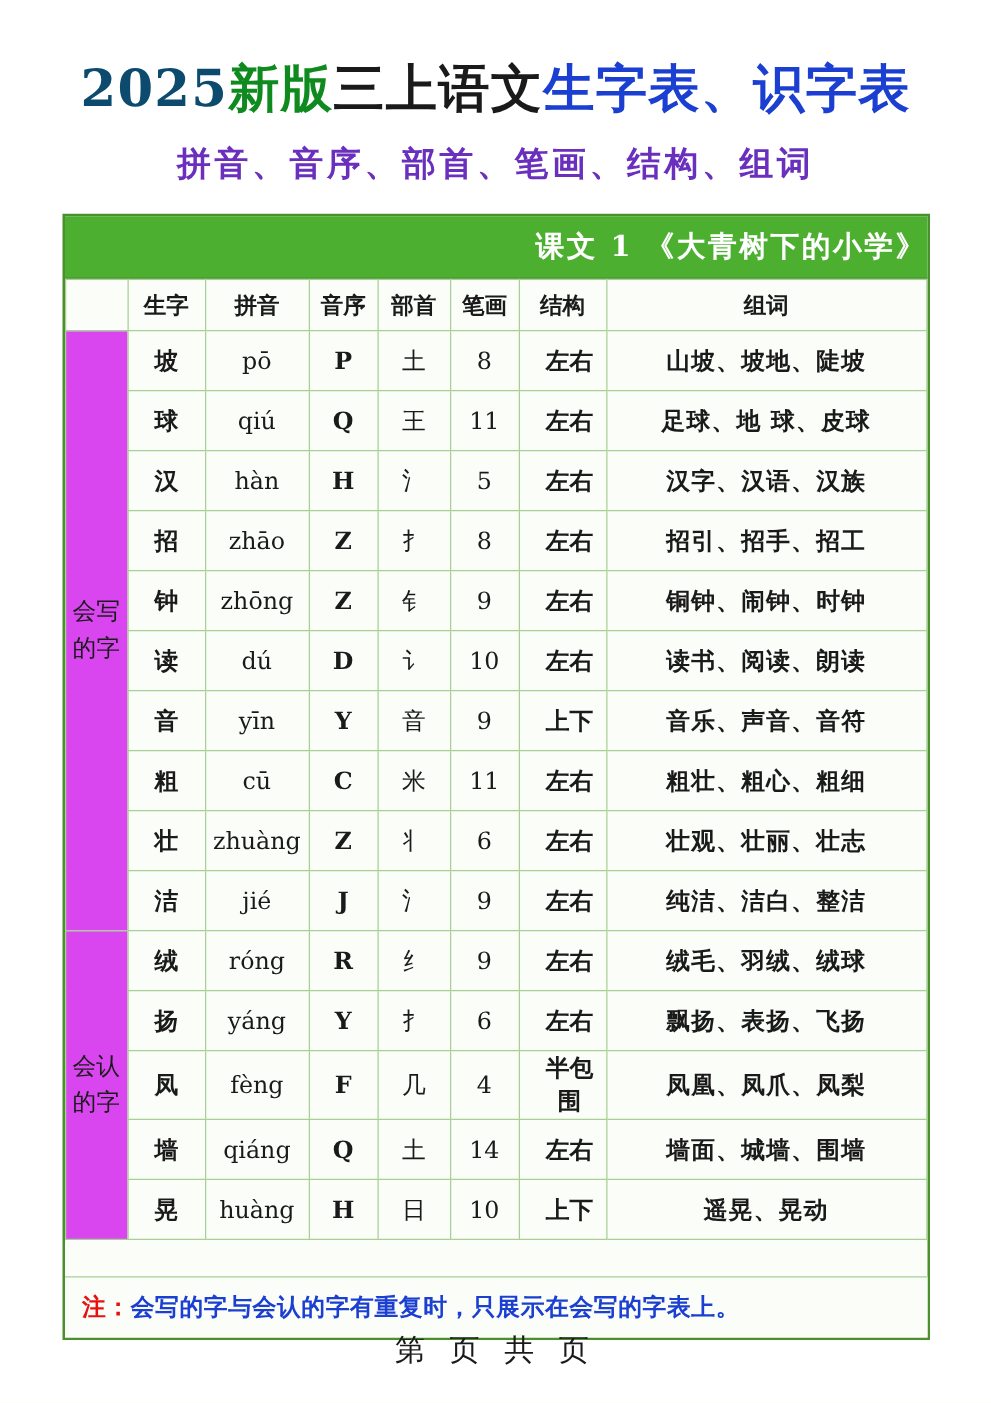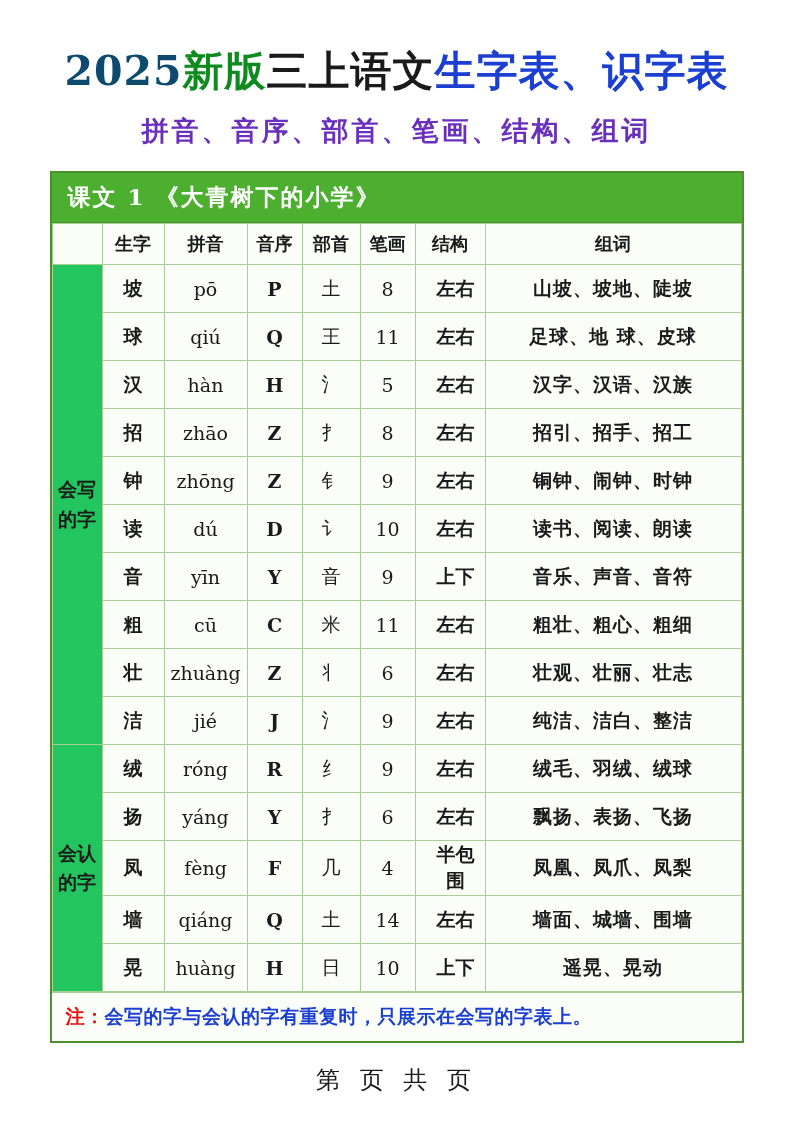--- a/index.html
+++ b/index.html
@@ -51,21 +51,21 @@
   .table-wrap {
     margin: 22px auto 0 auto;
     width: 694px;
     border: 2px solid #4b8f2e;
     box-sizing: border-box;
     background: #fbfdf8;
   }
   .lesson-head {
     background: #4caf2f;
     color: #ffffff;
-    text-align: left;
+    text-align: right;
     font-size: 23px;
     font-weight: bold;
     padding: 9px 0 9px 16px;
     letter-spacing: 2px;
     font-family: "DejaVu Serif", serif;
     border-bottom: 1px solid #4b8f2e;
   }
   table.chars {
     border-collapse: collapse;
     width: 100%;
@@ -94,41 +94,42 @@
   td.c-initial { font-size: 20px; font-weight: bold; }
   td.c-radical { font-size: 20px; }
   td.c-strokes { font-size: 19px; }
   td.c-structure { font-size: 18px; font-weight: bold; padding-left: 12px; }
   td.c-words { font-size: 19px; font-weight: bold; letter-spacing: 1px; }
 
   td.group-label {
     width: 50px;
     color: #e8100f;
     font-size: 22px;
-    font-weight: bold;
+    font-weight: normal;
     line-height: 1.55;
-    background: #22c55e;
+    background: #d946ef;
   }
   .col-char { width: 62px; }
   .col-pinyin { width: 83px; }
   .col-initial { width: 55px; }
   .col-radical { width: 58px; }
   .col-strokes { width: 55px; }
   .col-structure { width: 70px; }
   .col-words { width: auto; }
 
   .note {
     padding: 11px 12px 11px 14px;
     font-size: 19px;
     color: #1a3fd1;
     font-weight: bold;
     font-family: "DejaVu Serif", serif;
     background: #fbfdf8;
     border-top: 1px solid #a8cf96;
     letter-spacing: 0.5px;
+    margin-top: 29px;
   }
   .note .note-key { color: #e8100f; }
 
   
   .footer {
     position: absolute;
     left: 0;
     right: 0;
     bottom: 26px;
     text-align: center;

